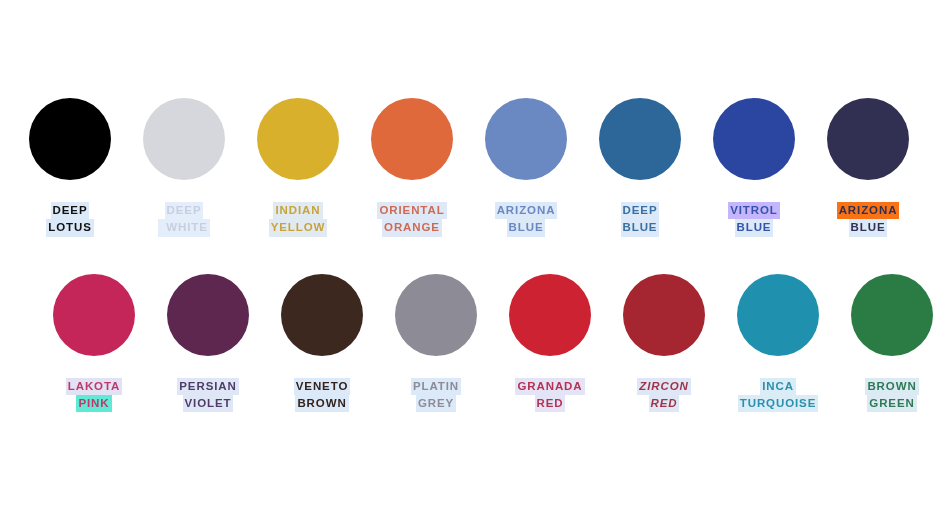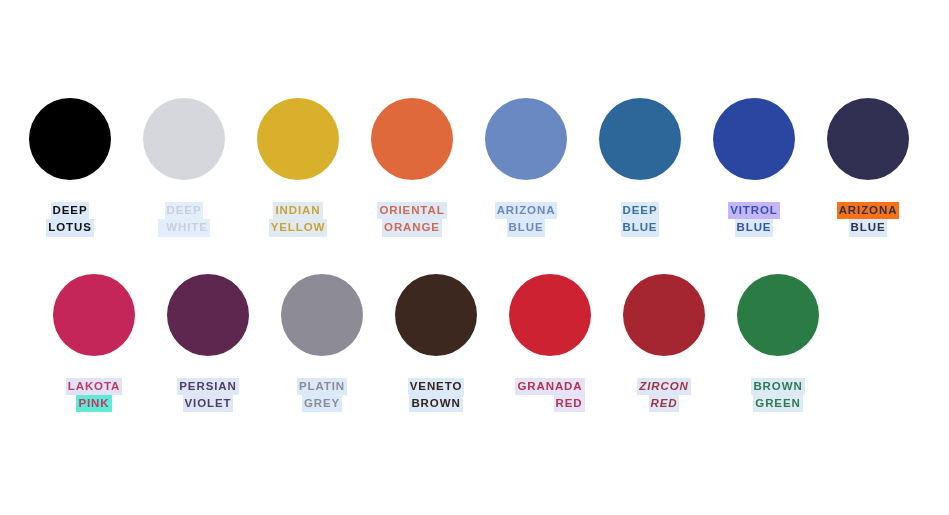--- a/index.html
+++ b/index.html
@@ -155,51 +155,58 @@
 
     <div class="swatch-cell">
       <div class="swatch-circle" style="background: rgb(94, 39, 80);"></div>
       <div class="swatch-label" style="color: rgb(78, 60, 102);">
         <span class="label-line" style="background: rgb(223, 231, 247);">PERSIAN</span><br>
         <span class="label-line" style="background: rgb(223, 231, 247);">VIOLET</span>
       </div>
     </div>
 
     <div class="swatch-cell">
+      <div class="swatch-circle" style="background: rgb(61, 40, 32);"></div>
+      <div class="swatch-label" style="color: rgb(51, 35, 29);">
+        <span class="label-line" style="background: rgb(219, 233, 248);">VENETO</span><br>
+        <span class="label-line" style="background: rgb(219, 233, 248);">BROWN</span>
+      </div>
+    </div>
+
+    <div class="swatch-cell">
       <div class="swatch-circle" style="background: rgb(140, 139, 150);"></div>
       <div class="swatch-label" style="color: rgb(140, 139, 150);">
         <span class="label-line" style="background: rgb(219, 233, 248);">PLATIN</span><br>
         <span class="label-line" style="background: rgb(219, 233, 248);">GREY</span>
       </div>
     </div>
 
     <div class="swatch-cell">
-      <div class="swatch-circle" style="background: rgb(61, 40, 32);"></div>
-      <div class="swatch-label" style="color: rgb(51, 35, 29);">
-        <span class="label-line" style="background: rgb(219, 233, 248);">VENETO</span><br>
-        <span class="label-line" style="background: rgb(219, 233, 248);">BROWN</span>
-      </div>
-    </div>
-
-    <div class="swatch-cell">
       <div class="swatch-circle" style="background: rgb(204, 34, 49);"></div>
-      <div class="swatch-label" style="color: rgb(181, 50, 83); text-align: right;">
+      <div class="swatch-label" style="color: rgb(181, 50, 83);">
         <span class="label-line" style="background: rgb(228, 228, 246);">GRANADA</span><br>
         <span class="label-line" style="background: rgb(228, 228, 246);">RED</span>
       </div>
     </div>
 
     <div class="swatch-cell">
       <div class="swatch-circle" style="background: rgb(165, 38, 48);"></div>
       <div class="swatch-label" style="color: rgb(158, 52, 72); font-style: italic;">
         <span class="label-line" style="background: rgb(223, 231, 247);">ZIRCON</span><br>
         <span class="label-line" style="background: rgb(223, 231, 247);">RED</span>
       </div>
     </div>
 
+    <div class="swatch-cell">
+      <div class="swatch-circle" style="background: rgb(31, 144, 174);"></div>
+      <div class="swatch-label" style="color: rgb(43, 143, 174);">
+        <span class="label-line" style="background: rgb(218, 236, 245);">INCA</span><br>
+        <span class="label-line" style="background: rgb(218, 236, 245);">TURQUOISE</span>
+      </div>
+    </div>
 
     <div class="swatch-cell">
       <div class="swatch-circle" style="background: rgb(43, 123, 69);"></div>
       <div class="swatch-label" style="color: rgb(47, 122, 85);">
         <span class="label-line" style="background: rgb(219, 234, 243);">BROWN</span><br>
         <span class="label-line" style="background: rgb(219, 234, 243);">GREEN</span>
       </div>
     </div>
 
   </div>

